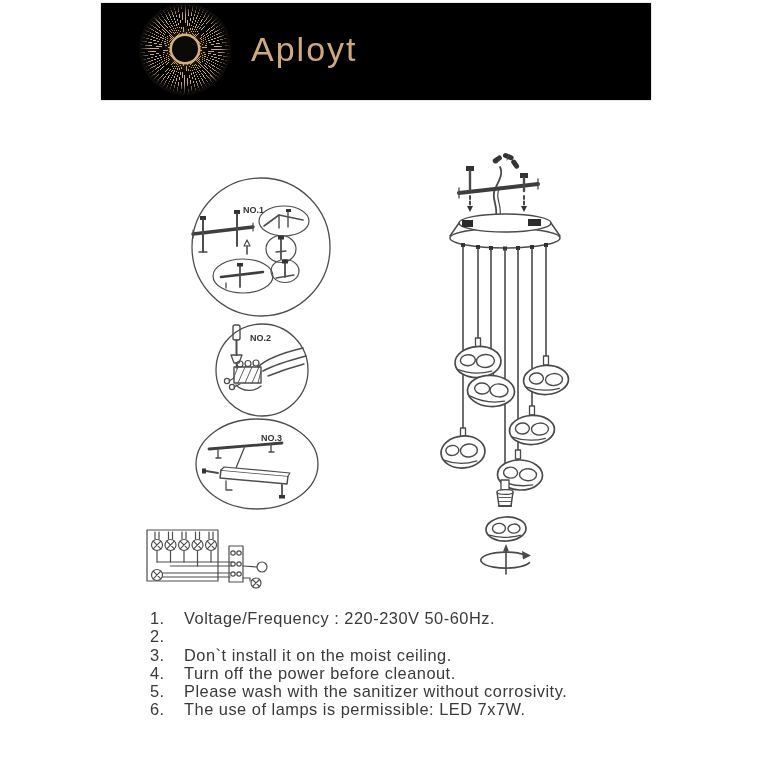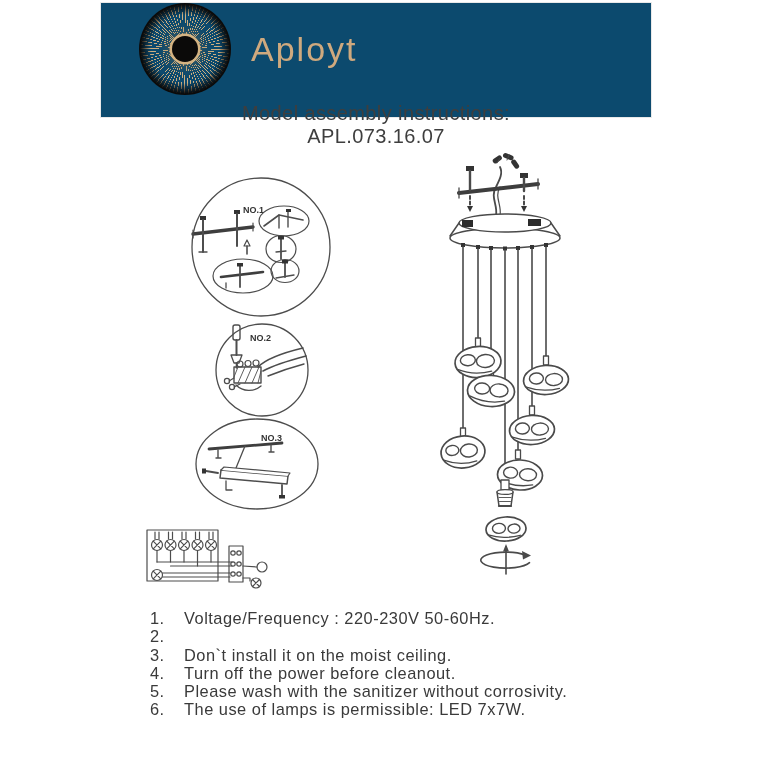--- a/index.html
+++ b/index.html
@@ -1,22 +1,22 @@
 <!DOCTYPE html>
 <html><head>
 <meta charset="utf-8">
 <style>
   html,body{margin:0;padding:0;background:#ffffff;}
   body{width:767px;height:767px;overflow:hidden;font-family:"Liberation Sans",sans-serif;}
   .page{position:relative;width:767px;height:767px;background:#ffffff;}
 
   
   .banner{
-    position:absolute;left:101px;top:3px;width:550px;height:114px;
-    background:#0c4a6e;overflow:hidden;
+    position:absolute;left:101px;top:3px;width:550px;height:97px;
+    background:#000000;overflow:hidden;
     outline:1px solid #e9e9e9;
   }
   .starburst{position:absolute;left:38px;top:0px;width:92px;height:92px;}
   .rays{
     position:absolute;left:0;top:0;width:92px;height:92px;border-radius:50%;
     background:
       radial-gradient(circle at 50% 50%, rgba(11,10,8,0) 0 34px, #0b0a09 45px),
       repeating-conic-gradient(rgba(216,180,130,0.95) 0deg 1.1deg, rgba(11,10,8,0) 1.1deg 5deg);
   }
   .center-hole{
@@ -64,24 +64,20 @@
 
   <div class="banner">
     <div class="starburst">
       <div class="rays"></div>
       <div class="center-hole"></div>
     </div>
     <div class="wordmark">Aployt</div>
     <div class="corner-rays"></div>
   </div>
 
-  <div class="title-wrap">
-    <div class="title-line1">Model assembly instructions:</div>
-    <div class="title-line2">APL.073.16.07</div>
-  </div>
 
   <svg class="sheet" width="767" height="767" viewBox="0 0 767 767">
 
     <g fill="none" stroke="#4d4d4d" stroke-width="1.2">
       <circle cx="261" cy="247" r="69" stroke-width="1.3"></circle>
       <text class="steplabel" x="243" y="213" stroke="none" fill="#333">NO.1</text>
 
       <path d="M193,234 L253,227" stroke-width="3.4" stroke="#3e3e3e"></path>
       <path d="M193,230 L193,238 M253,223 L253,231"></path>
 

